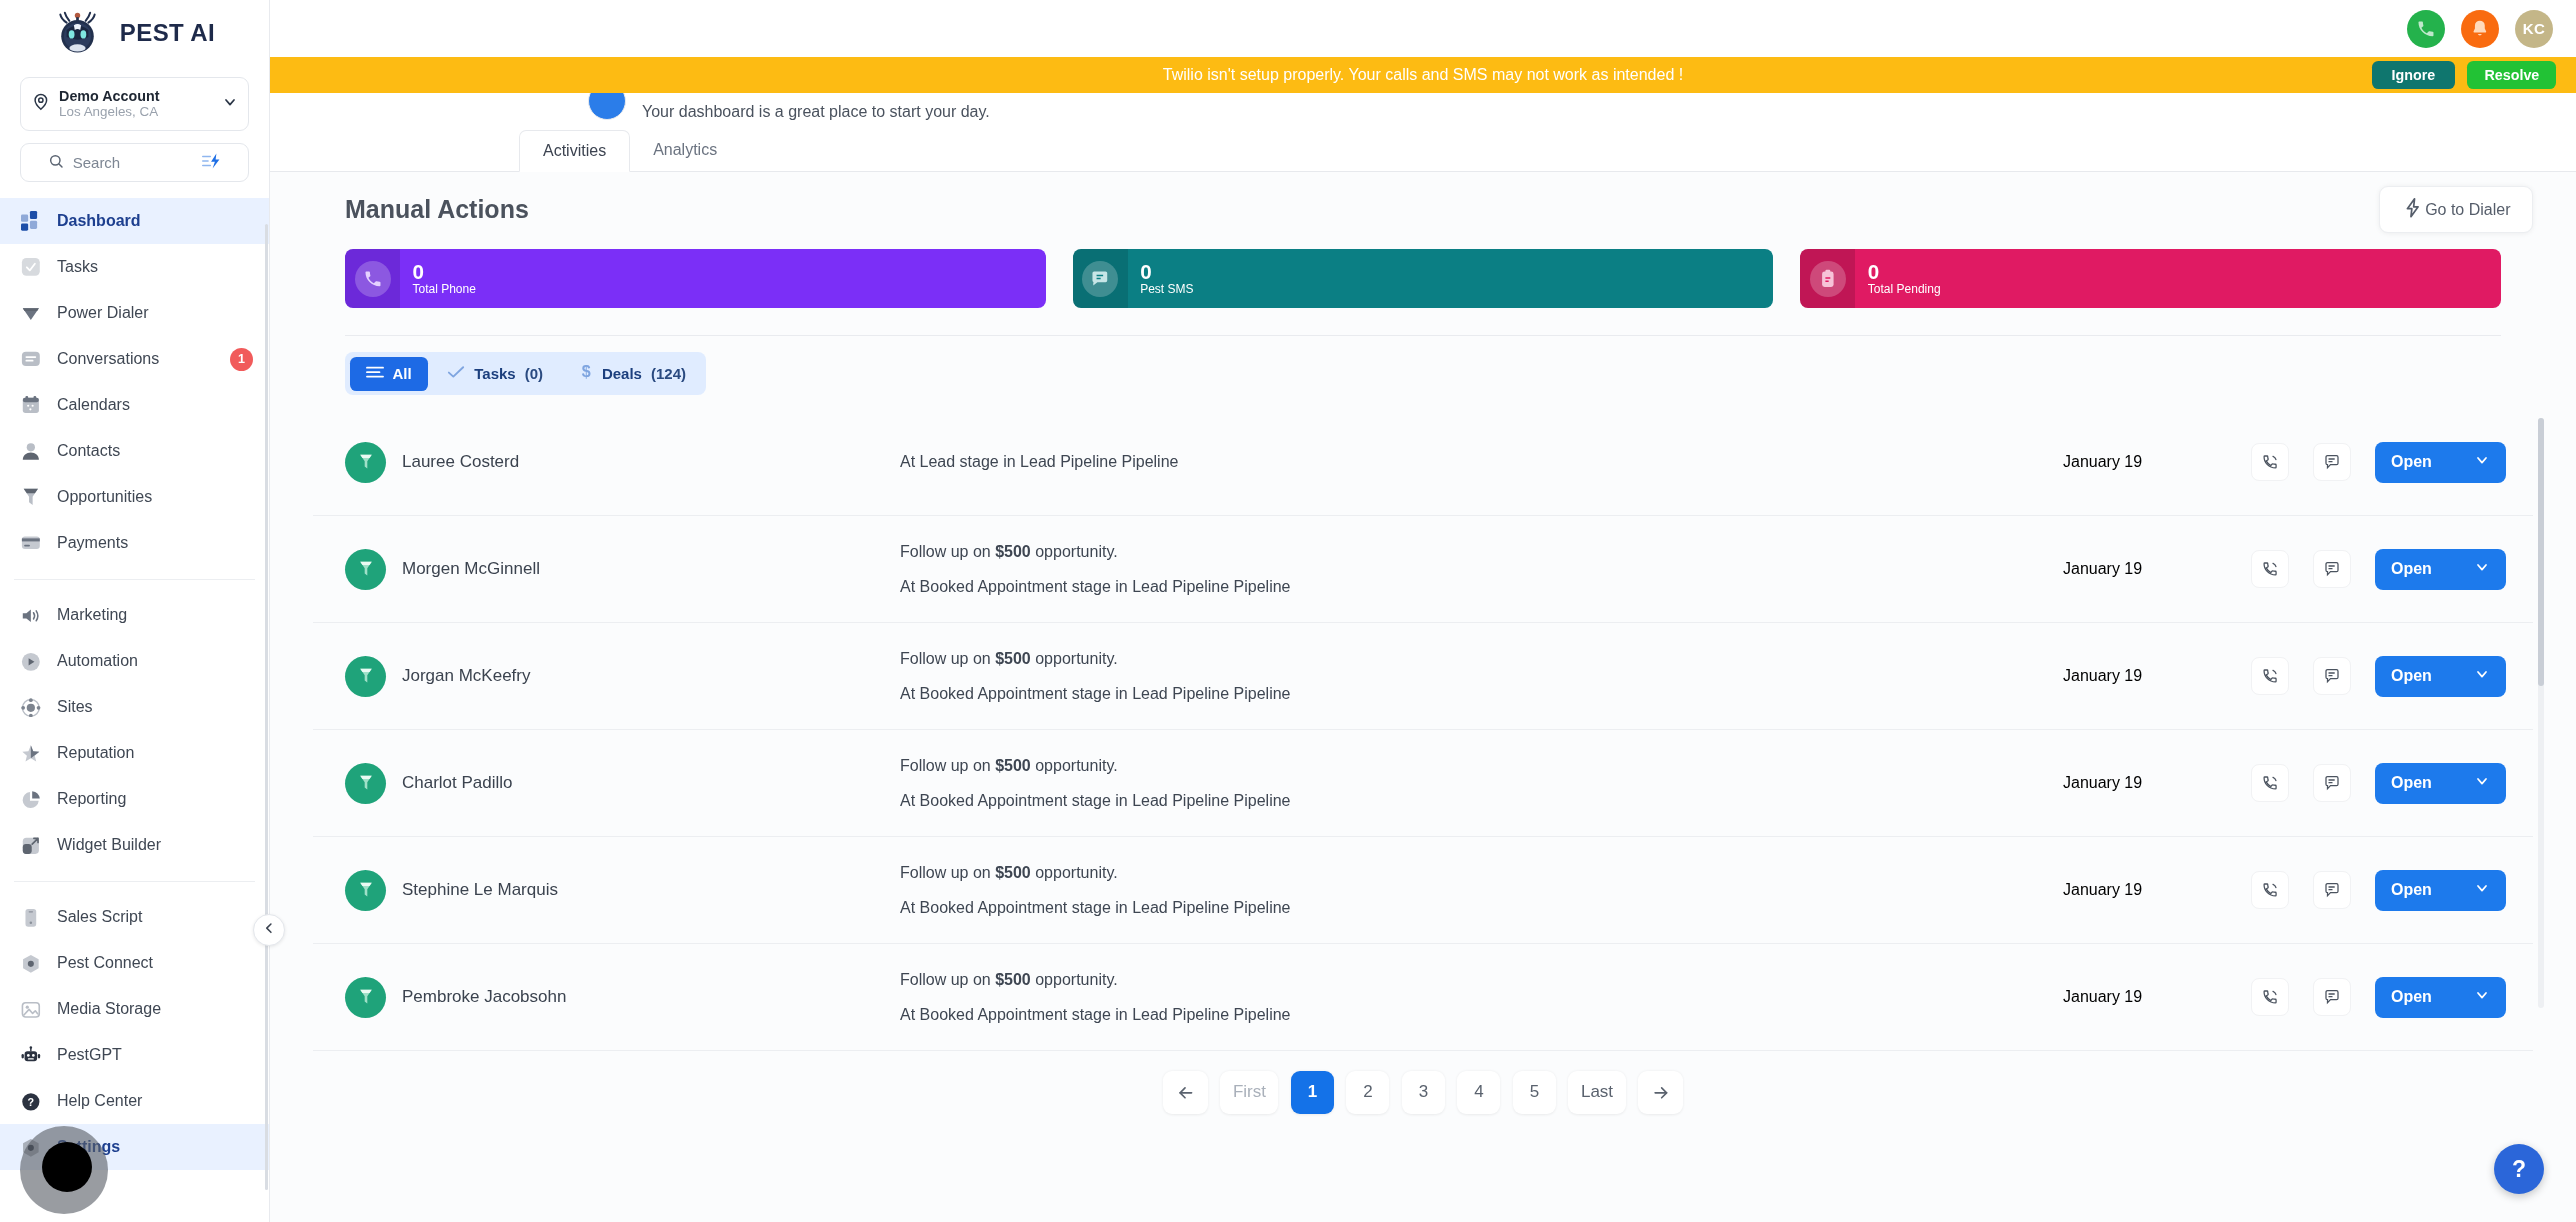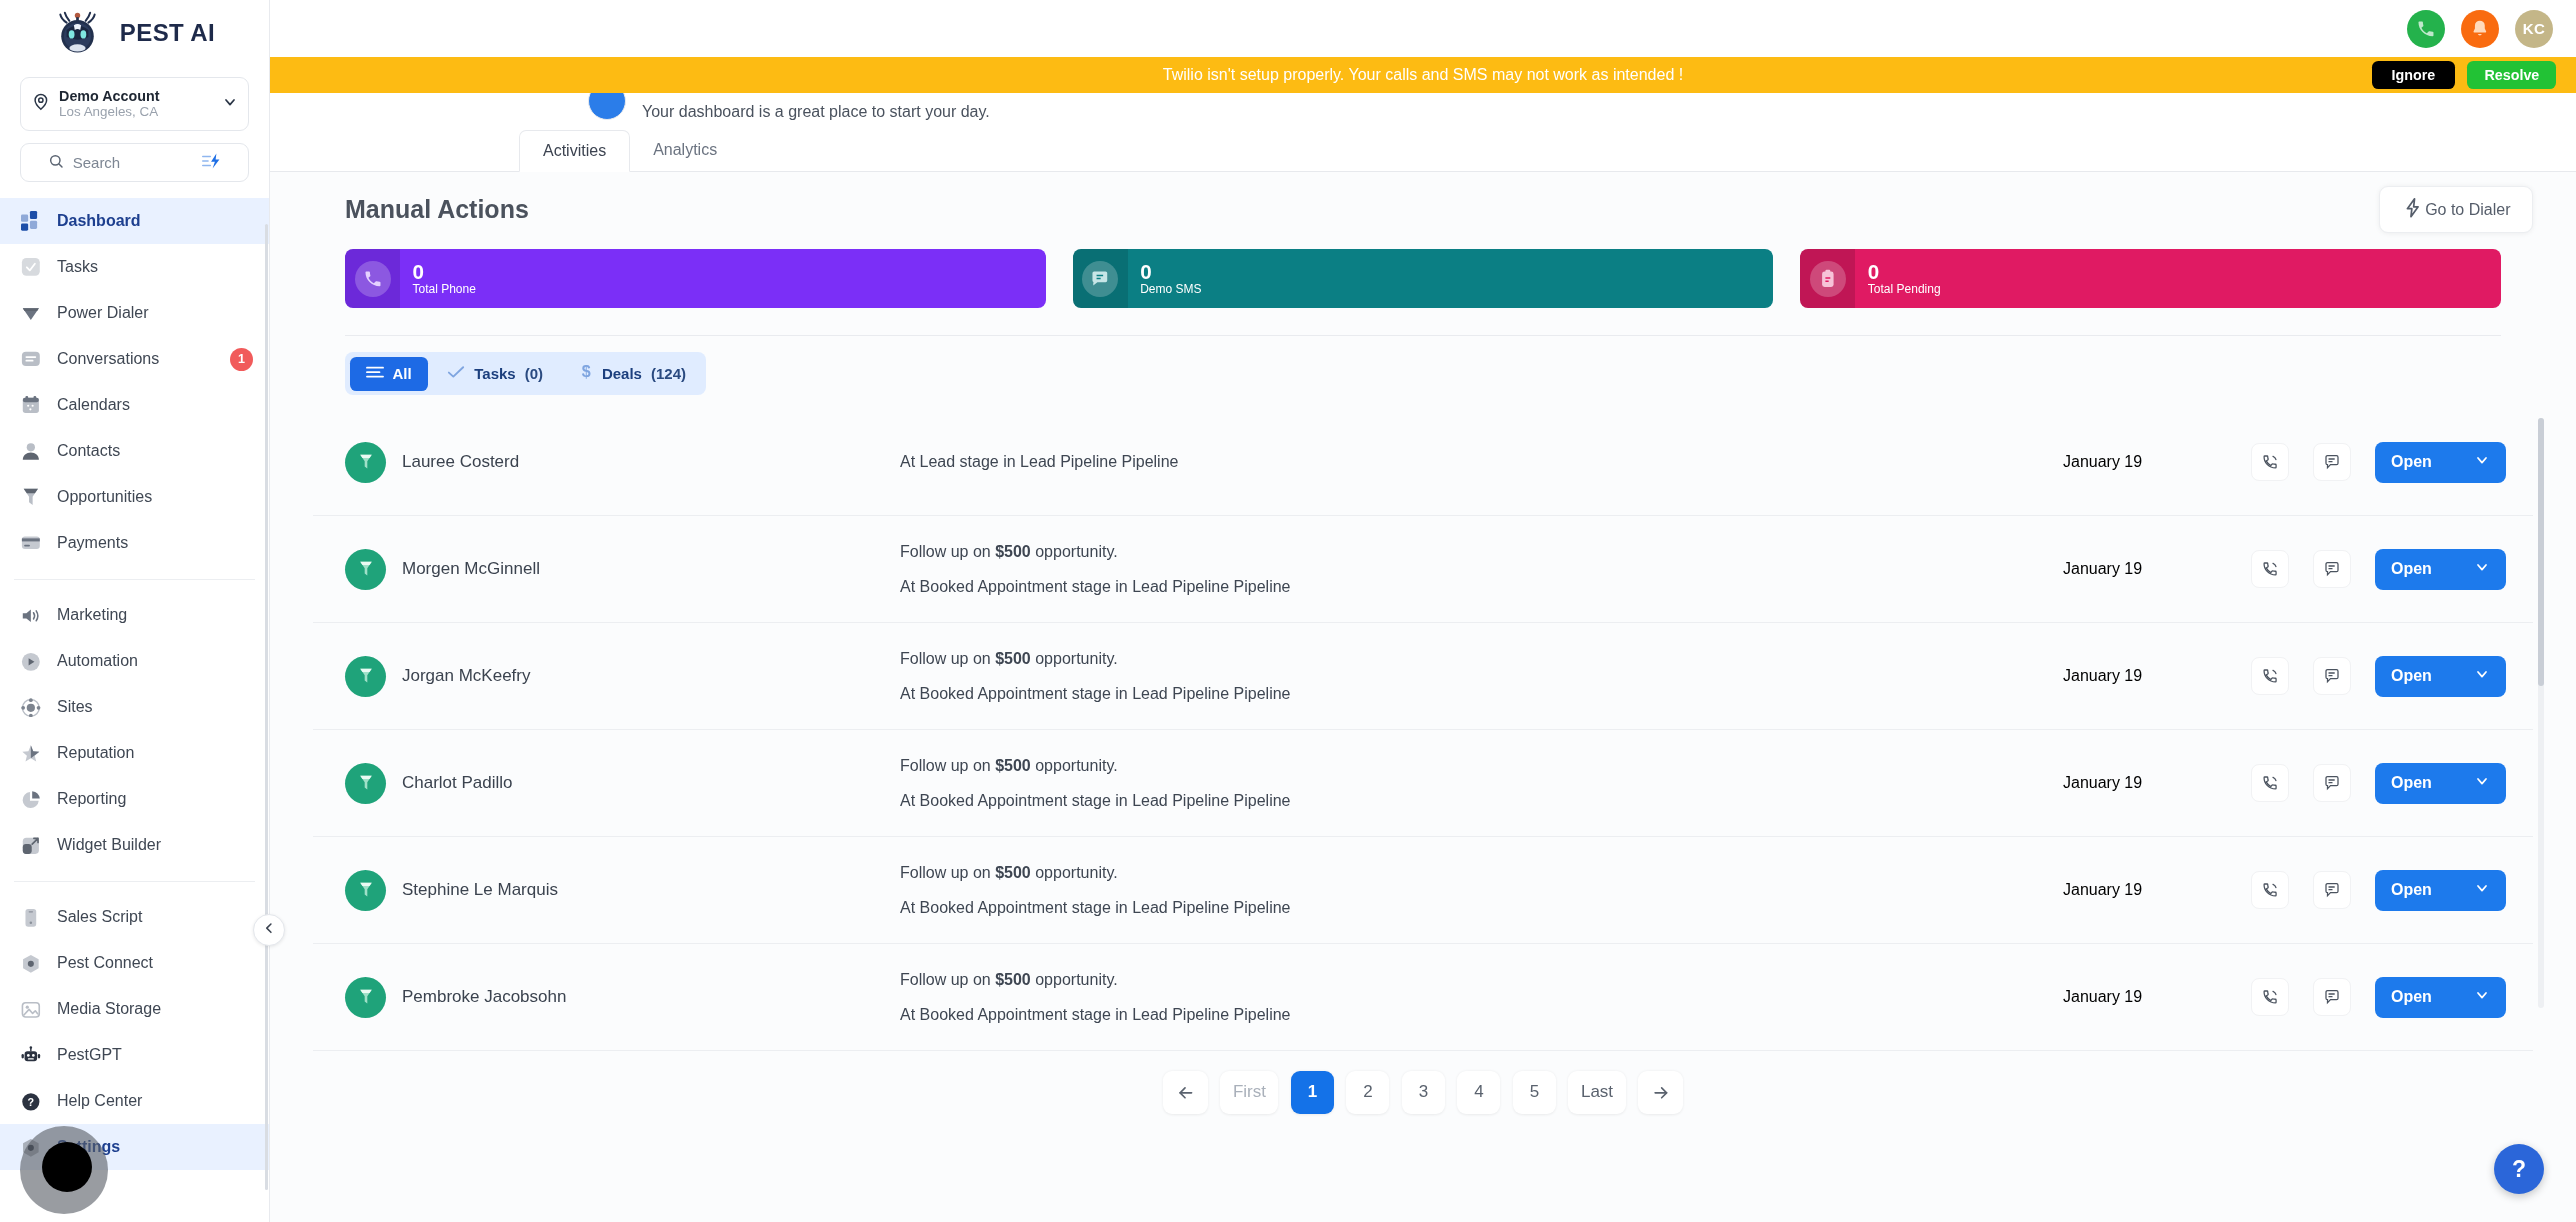--- a/index.html
+++ b/index.html
@@ -74,21 +74,21 @@
   .c-green { background: #24b24c; }
   .c-orange { background: #f96b10; }
   .c-avatar { background: #c4b688; color: #fff; font-size: 15px; font-weight: 600; letter-spacing: 0.4px; }
 
   .alert {
     height: 36px; background: #fdbb13; display: flex; align-items: center;
     justify-content: center; position: relative;
   }
   .alert-msg { color: #fff; font-size: 16px; }
   .alert-btns { position: absolute; right: 19.7px; display: flex; gap: 12.5px; }
-  .btn-ignore { background: #000000; color:#fff; border-radius: 6.3px; font-size:14.3px; font-weight:600; padding: 6.3px 19.7px;}
+  .btn-ignore { background: #0f766e; color:#fff; border-radius: 6.3px; font-size:14.3px; font-weight:600; padding: 6.3px 19.7px;}
   .btn-resolve { background: #22c235; color:#fff; border-radius: 6.3px; font-size:14.3px; font-weight:600; padding: 6.3px 17px;}
 
   .greeting { height: 36px; display: flex; align-items: flex-start; gap: 16px; padding: 0 0 0 318px; overflow:hidden;}
   .greet-av { width: 38px; height: 38px; border-radius: 50%; background:#2b7de9; border:1.8px solid #e8eaee; margin-top:-10.7px;}
   .greet-txt { font-size: 16px; color: #4a525e; padding-top: 9.8px; }
 
   .tabsbar { height: 43px; border-bottom: 0.9px solid #e7e9ed; display: flex; align-items: flex-end; padding-left: 249px; background:#fff;}
   .tab { padding: 0 23px; height: 42px; display: flex; align-items: center; font-size: 16px; color: #6b7380; }
   .tab.active { color: #3c4350; background:#fff; border:0.9px solid #e7e9ed; border-bottom: 0.9px solid #fff; border-radius: 7.2px 7.2px 0 0; margin-bottom:-0.9px;}
 
@@ -532,21 +532,21 @@
               <span class="bubble">
             <svg width="19.7" height="19.7" viewBox="0 0 24 24" fill="#c7e6e7">
                   <path d="M3 5a2 2 0 0 1 2-2h14a2 2 0 0 1 2 2v9a2 2 0 0 1-2 2H9l-5 4v-4H5a2 2 0 0 1-2-2z"></path>
                   <line x1="8" y1="8" x2="16" y2="8" stroke="#0b7f84" stroke-width="1.7"></line>
                   <line x1="8" y1="11.5" x2="13" y2="11.5" stroke="#0b7f84" stroke-width="1.7"></line>
                 </svg>
           </span>
             </span>
           <span class="stat-tx">
             <span class="stat-num" style="display:block">0</span>
-            <span class="stat-lb" style="display:block">Demo SMS</span>
+            <span class="stat-lb" style="display:block">Pest SMS</span>
           </span>
         </div>
         <div class="stat s-pink">
           <span class="stat-ic">
               <span class="bubble">
             <svg width="19.7" height="19.7" viewBox="0 0 24 24" fill="#f7c3d8">
                   <rect x="5" y="3" width="14" height="19" rx="3"></rect>
                   <rect x="9" y="1" width="6" height="3.6" rx="1.4"></rect>
                   <line x1="9" y1="11" x2="15" y2="11" stroke="#e01a63" stroke-width="1.8"></line>
                   <line x1="9" y1="15" x2="13" y2="15" stroke="#e01a63" stroke-width="1.8"></line>

